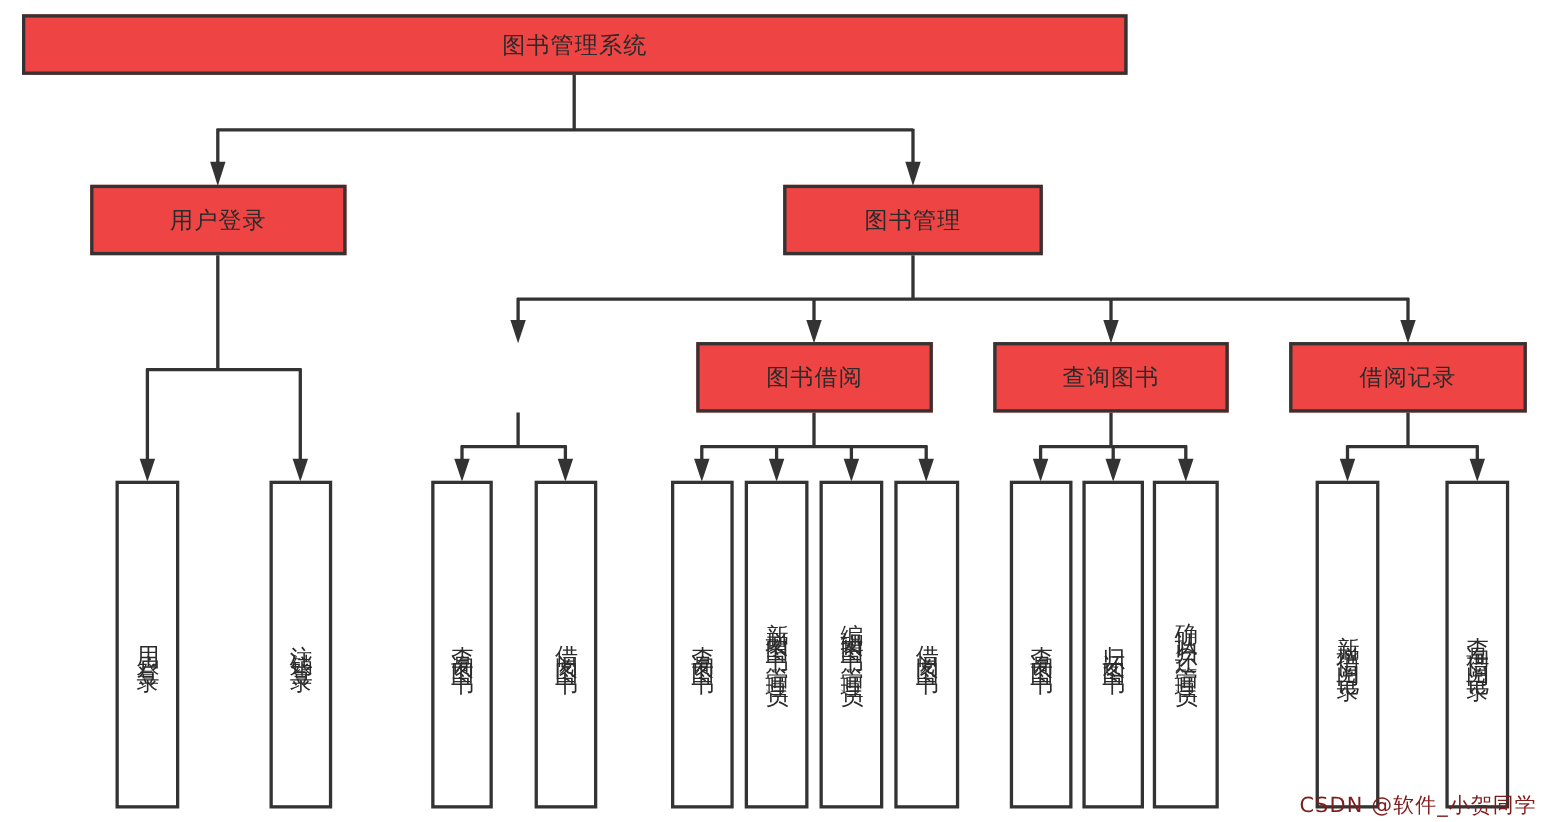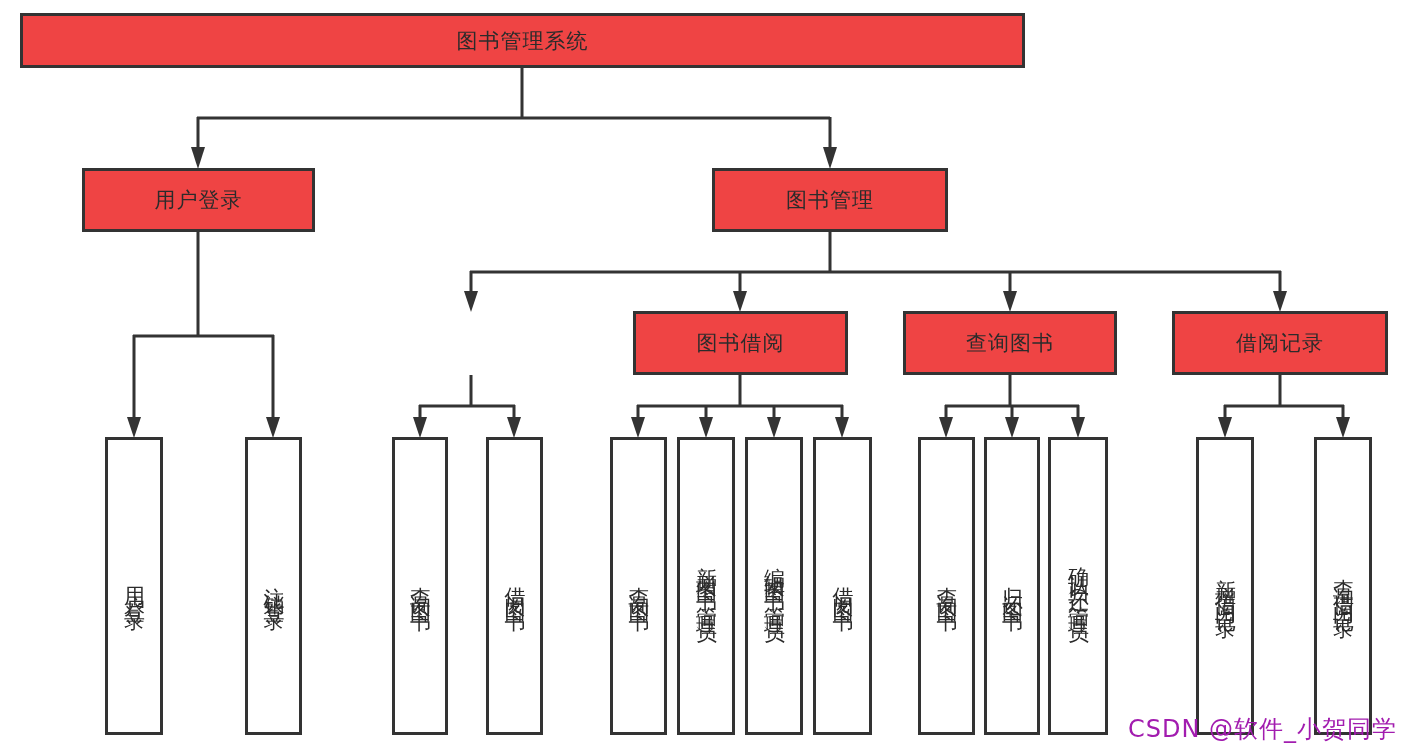--- a/index.html
+++ b/index.html
@@ -73,22 +73,22 @@
   #l-cb-query    { left: 918px;  width: 57px; }
   #l-cb-return   { left: 984px;  width: 56px; }
   #l-cb-confirm  { left: 1048px; width: 60px; }
   #l-br-add      { left: 1196px; width: 58px; }
   #l-br-query    { left: 1314px; width: 58px; }
 
   .watermark {
     position: absolute;
     right: 8px;
     bottom: 2px;
-    font-size: 24px;
-    color: #a21caf;
+    font-size: 19px;
+    color: #7f1d1d;
     letter-spacing: 1px;
     white-space: nowrap;
   }
 </style>
 </head>
 <body>
 
 <div id="canvas">
 
   <svg id="wires" viewBox="0 0 1405 747" xmlns="http://www.w3.org/2000/svg" aria-hidden="true">

